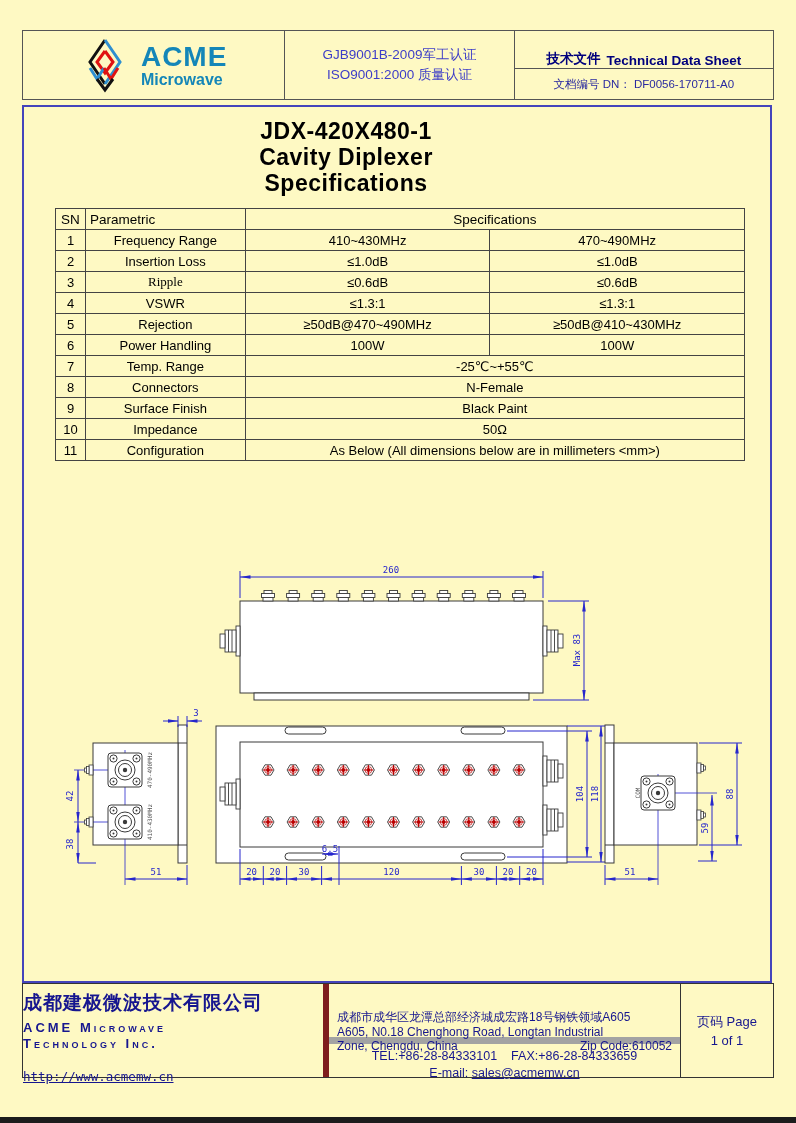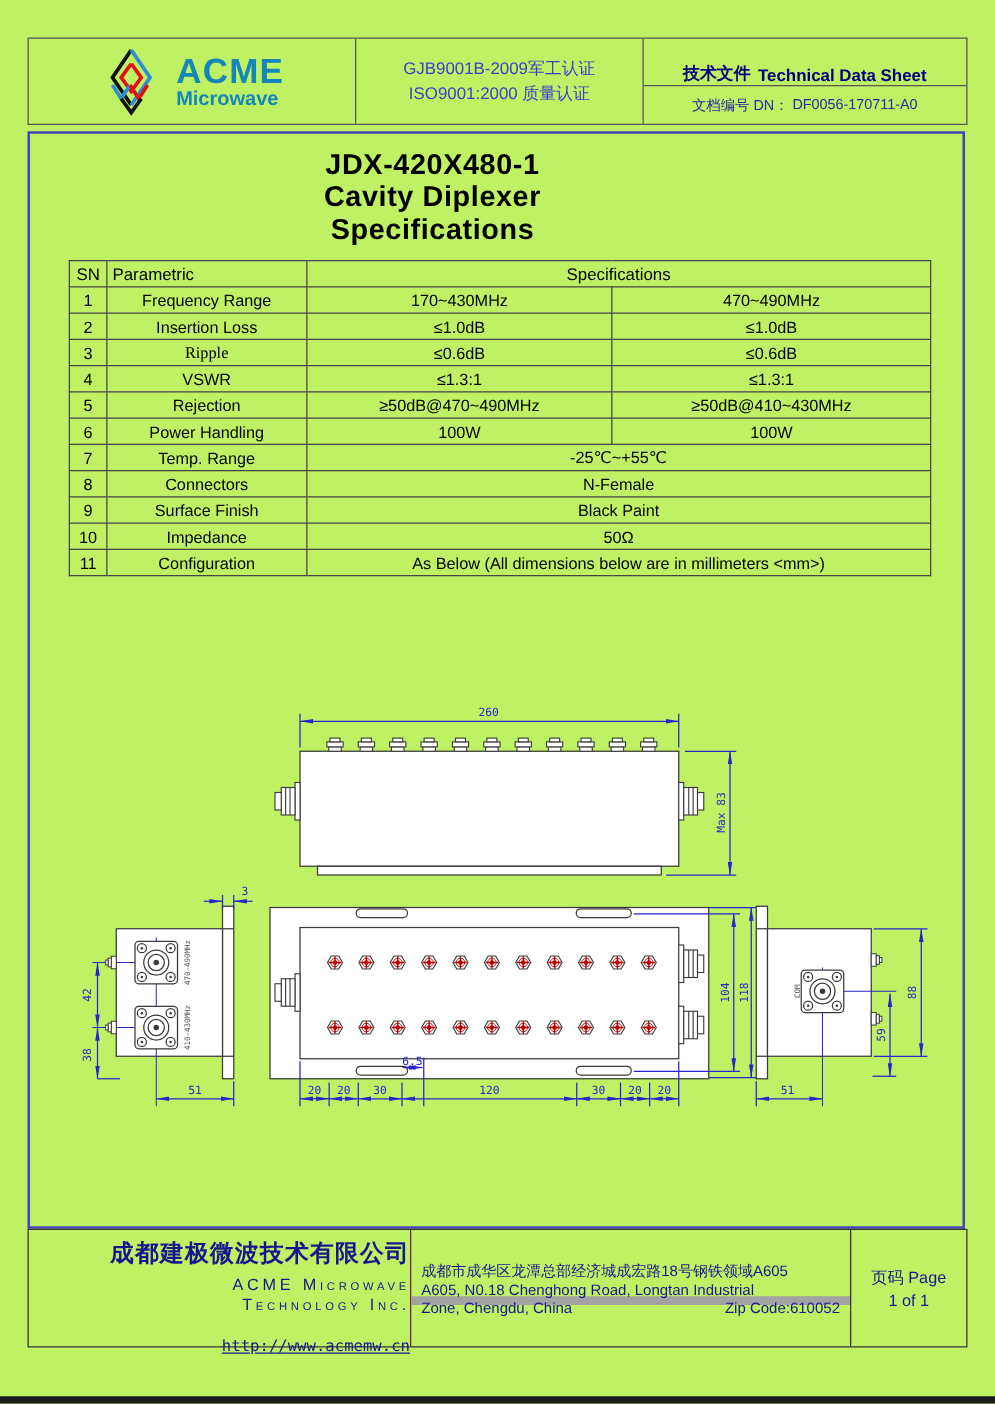--- a/index.html
+++ b/index.html
@@ -1,17 +1,17 @@
 <!DOCTYPE html>
 <html><head>
 <meta charset="utf-8">
 <style>
   * { margin:0; padding:0; box-sizing:border-box; }
   body { background:#e8e8e8; font-family:"Liberation Sans","DejaVu Sans",sans-serif; }
-  .page { position:relative; width:796px; height:1123px; background:#bef264; margin:0 auto; overflow:hidden; }
+  .page { position:relative; width:796px; height:1123px; background:#fef9c3; margin:0 auto; overflow:hidden; }
 
   
   .hdr { position:absolute; left:22px; top:30px; width:752px; height:70px; display:flex; border:1px solid #555; }
   .hdr-cell { border-right:1px solid #555; }
   .hdr-logo { width:263px; display:flex; align-items:center; justify-content:center; gap:9px; }
   .logo-txt .brand { font-size:28px; font-weight:bold; color:#1486b8; letter-spacing:1px; line-height:28px; }
   .logo-txt .sub   { font-size:16px; font-weight:bold; color:#1486b8; line-height:17px; }
   .hdr-cert { width:230px; display:flex; flex-direction:column; align-items:center; justify-content:center; color:#3d3dc8; font-size:13.5px; line-height:20px; }
   .hdr-right { width:259px; border-right:none; display:flex; flex-direction:column; }
   .hdr-right-top { height:38px; border-bottom:1px solid #555; display:flex; align-items:flex-end; justify-content:center; font-weight:bold; color:#00007d; font-size:13.5px; gap:6px; }
@@ -37,23 +37,23 @@
   svg.draw { position:absolute; left:0; top:0; pointer-events:none; }
   .oln { fill:#ffffff; stroke:#3a3a3a; stroke-width:1; }
   .oln2 { fill:none; stroke:#3a3a3a; stroke-width:1; }
   .dim { stroke:#2626cc; stroke-width:1; fill:none; }
   .cl  { stroke:#2626cc; stroke-width:0.8; fill:none; }
   text.dt { fill:#2626cc; font-family:"DejaVu Sans Mono","Liberation Mono",monospace; font-size:9px; text-anchor:middle; }
   text.pl { fill:#555; font-family:"DejaVu Sans Mono","Liberation Mono",monospace; font-size:6px; text-anchor:middle; }
 
   
   .ftr { position:absolute; left:22px; top:983px; width:752px; height:95px; display:flex; border:1.5px solid #333; color:#16168f; }
-  .f-left { width:306px; border-right:1px solid #7f1d1d; text-align:right; padding-top:6px; }
+  .f-left { width:306px; border-right:6px solid #7f1d1d; text-align:left; padding-top:6px; }
   .f-left .cn { font-size:19px; font-weight:bold; letter-spacing:1px; }
-  .f-left .en { font-size:13px; font-variant:small-caps; letter-spacing:3px; line-height:18px; margin-top:3px; }
+  .f-left .en { font-size:13px; font-variant:small-caps; letter-spacing:3px; line-height:18px; margin-top:3px;font-weight:bold; }
   .f-left .web { font-size:12.5px; font-family:"DejaVu Sans Mono","Liberation Mono",monospace; text-decoration:underline; margin-top:16px; display:inline-block; color:#16168f; }
   .f-mid { width:352px; border-right:1px solid #333; display:flex; flex-direction:column; font-size:12px; }
   .f-mid-top { height:36px; border-bottom:7px solid #a3a3a3; padding:2px 8px 0 8px; line-height:14.5px;margin-top:24px; }
   .zipline { display:flex; justify-content:space-between; }
   .f-mid-bot { flex:1; text-align:center; padding-top:4px; font-size:12.5px; line-height:17px; }
   .f-mid-bot .mail-link { text-decoration:underline; color:#16168f; }
   .f-right { flex:1; display:flex; flex-direction:column; align-items:center; justify-content:center; font-size:13px; line-height:19px; }
 
   .bottom-bar { position:absolute; left:0; top:1117px; width:796px; height:6px; background:#1c1c1c; }
 </style>
@@ -106,21 +106,21 @@
   <table class="spec">
     <tbody>
         <tr>
       <th class="c-sn">SN</th>
       <th class="c-par">Parametric</th>
       <th class="c-s1" colspan="2">Specifications</th>
     </tr>
     <tr>
       <td class="c-sn">1</td>
       <td class="c-par">Frequency Range</td>
-      <td class="c-s1">170~430MHz</td>
+      <td class="c-s1">410~430MHz</td>
       <td class="c-s2">470~490MHz</td>
     </tr>
     <tr>
       <td class="c-sn">2</td>
       <td class="c-par">Insertion Loss</td>
       <td class="c-s1">≤1.0dB</td>
       <td class="c-s2">≤1.0dB</td>
     </tr>
     <tr>
       <td class="c-sn">3</td>
@@ -400,20 +400,30 @@
     </div>
     <div class="f-mid">
       <div class="f-mid-top">
         <div>成都市成华区龙潭总部经济城成宏路18号钢铁领域A605</div>
         <div>A605, N0.18 Chenghong Road, Longtan Industrial</div>
         <div class="zipline">
           <span>Zone, Chengdu, China</span>
           <span>Zip Code:610052</span>
         </div>
       </div>
+      <div class="f-mid-bot">
+        <div>
+          <span>TEL:+86-28-84333101</span>&nbsp;&nbsp;&nbsp;
+          <span>FAX:+86-28-84333659</span>
+        </div>
+        <div>
+          <span>E-mail:</span>
+          <a class="mail-link" href="#">sales@acmemw.cn</a>
+        </div>
+      </div>
     </div>
     <div class="f-right">
       <div>页码 Page</div>
       <div>1 of 1</div>
     </div>
   </div>
 
   <div class="bottom-bar"></div>
 </div>
 

